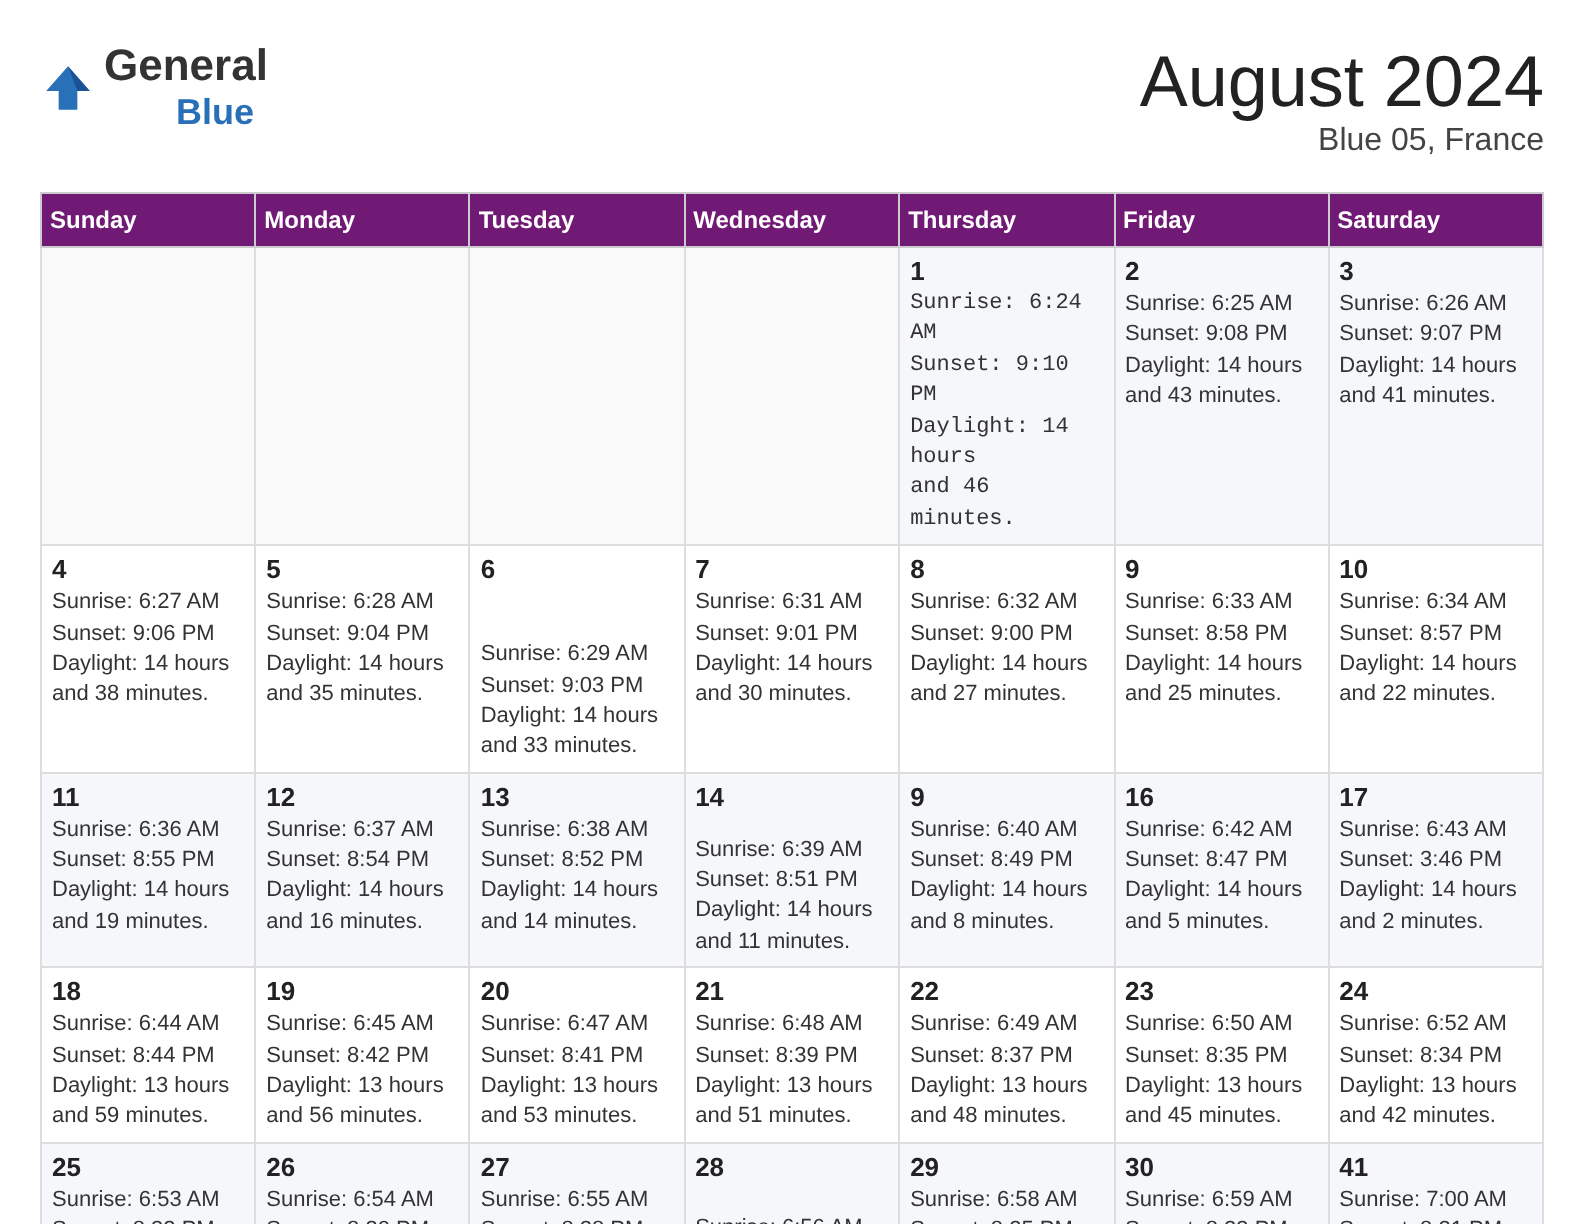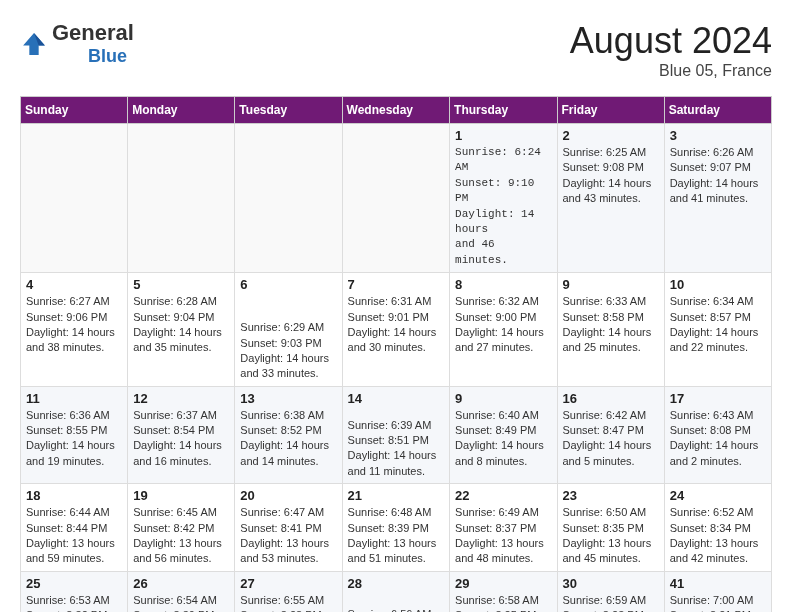--- a/index.html
+++ b/index.html
@@ -231,21 +231,21 @@
         <td>
           <span class="day-number">16</span>
           <div class="day-info" style="white-space: pre-line;">Sunrise: 6:42 AM
 Sunset: 8:47 PM
 Daylight: 14 hours
 and 5 minutes.</div>
         </td>
         <td>
           <span class="day-number">17</span>
           <div class="day-info" style="white-space: pre-line;">Sunrise: 6:43 AM
-Sunset: 8:08 PM
+Sunset: 3:46 PM
 Daylight: 14 hours
 and 2 minutes.</div>
         </td>
       </tr>
       <tr>
         <td>
           <span class="day-number">18</span>
           <div class="day-info" style="white-space: pre-line;">Sunrise: 6:44 AM
 Sunset: 8:44 PM
 Daylight: 13 hours

